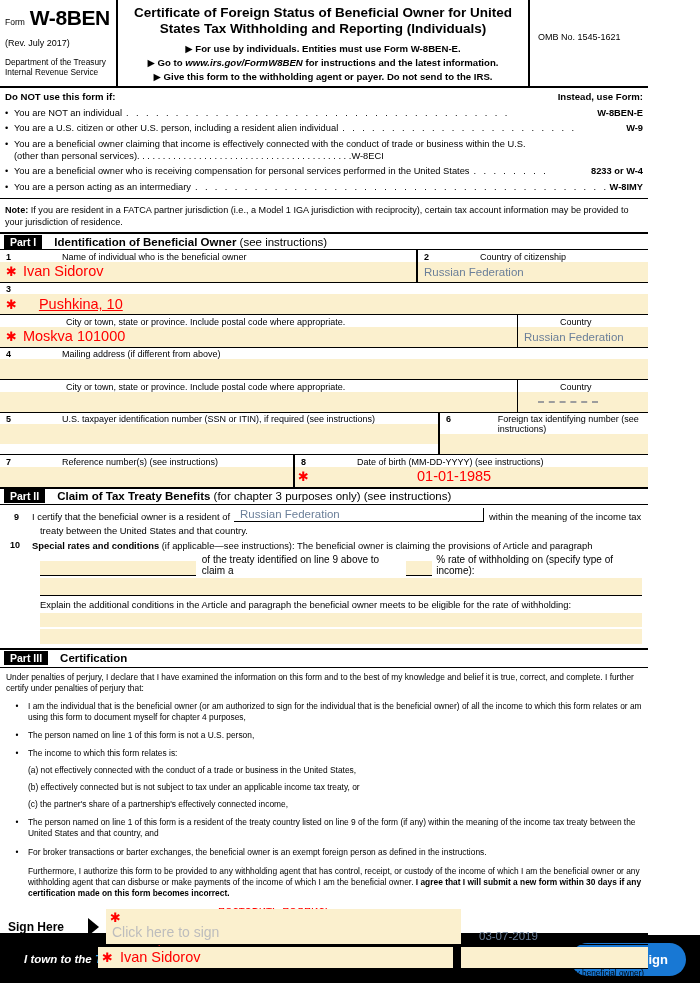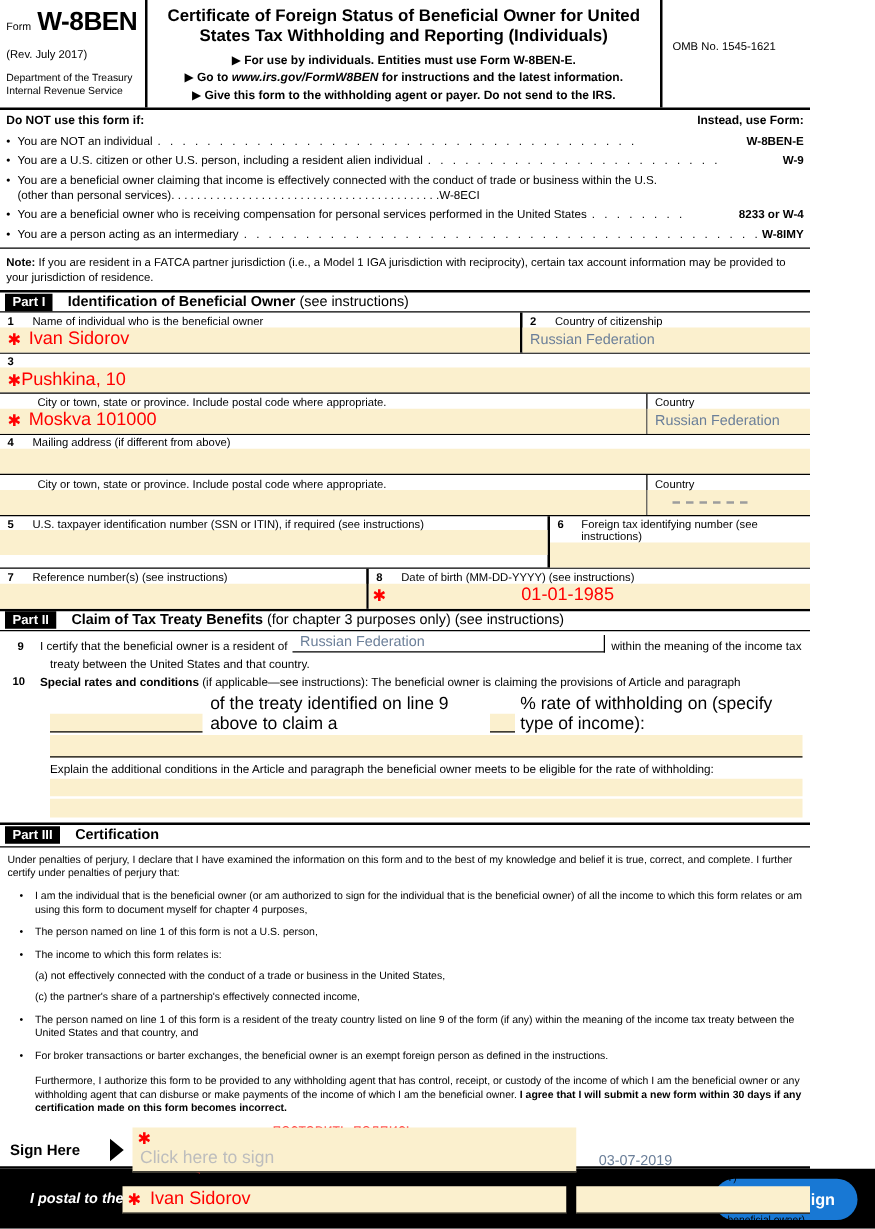--- a/index.html
+++ b/index.html
@@ -52,21 +52,21 @@
   
   .partbar{display:flex;align-items:center;border-top:2px solid #000;border-bottom:1px solid #000;height:15px;padding-left:4px;}
   .parttag{background:#000;color:#fff;font-size:10.5px;font-weight:bold;padding:1px 6px 1px 6px;line-height:12px;}
   .parttitle{font-size:11.5px;font-weight:bold;margin-left:12px;}
   .parttitle .nb{font-weight:normal;}
 
   
   .fld{box-sizing:border-box;}
   .cap{display:flex;align-items:baseline;padding:1.5px 0 0 6px;}
   .cap .n{font-size:9px;font-weight:bold;width:20px;display:inline-block;}
-  .cap .c{font-size:9px;}
+  .cap .c{font-size:9px;margin-left:36px;}
   .val{height:20px;display:flex;align-items:center;padding-left:6px;}
   .vline{border-right:1px solid #000;}
   .vline2{border-right:2px solid #000;}
 
   
   .p3{font-size:8.4px;line-height:1.32;padding:4px 6px 0 6px;}
   .p3ul{margin:7px 0 0 0;padding:0;list-style:none;}
   .p3ul li{display:flex;margin-top:7px;}
   .p3ul li .bu{width:22px;text-align:center;flex:none;}
   .p3sub{margin:6px 0 0 22px;}
@@ -218,21 +218,21 @@
     </div>
   </div>
 
   <div class="hr"></div>
   <div class="fld">
     <div class="cap">
         <span class="n">3</span>
       </div>
     <div class="val fill">
       <span class="redstar">✱</span>
-      <span class="redval" style="margin-left:0;">Pushkina, 10</span>
+      <span class="redval" style="margin-left:22px;text-decoration:underline;">Pushkina, 10</span>
     </div>
   </div>
 
   <div class="hr"></div>
   <div class="row">
     <div class="fld vline" style="width:518px;">
       <div class="cap" style="padding-left:30px;">
           <span class="c">City or town, state or province. Include postal code where appropriate.</span>
         </div>
       <div class="val fill">
@@ -333,21 +333,21 @@
       </span>
       <span>within the meaning of the income tax</span>
     </div>
     <div style="font-size:9.4px;padding-left:34px;margin-top:3px;">treaty between the United States and that country.</div>
 
     <div style="display:flex;font-size:9.4px;margin-top:4px;">
       <span class="num" style="width:26px;padding-left:4px;box-sizing:border-box;">10</span>
       <span><span class="b">Special rates and conditions</span><span> (if applicable—see instructions): The beneficial owner is claiming the provisions of Article and paragraph</span></span>
     </div>
 
-    <div style="display:flex;align-items:flex-end;font-size:14px;margin-top:3px;padding-left:34px;">
+    <div style="display:flex;align-items:flex-end;font-size:10px;margin-top:3px;padding-left:34px;">
       <span class="fill" style="width:165px;height:14px;border-bottom:1.5px solid #000;"></span>
       <span style="margin:0 0 0 6px;">of the treaty identified on line 9 above to claim a</span>
       <span class="fill" style="width:28px;height:14px;border-bottom:1.5px solid #000;margin:0 4px;"></span>
       <span>% rate of withholding on (specify type of income):</span>
     </div>
 
     <div class="fill" style="margin:2px 0 0 34px;height:17px;border-bottom:1.5px solid #000;"></div>
 
     <div style="font-size:9.4px;margin:3px 0 0 34px;">Explain the additional conditions in the Article and paragraph the beneficial owner meets to be eligible for the rate of withholding:</div>
     <div class="fill" style="margin:3px 0 0 34px;height:14px;"></div>
@@ -370,20 +370,21 @@
           <span class="bu">•</span>
           <span>The person named on line 1 of this form is not a U.S. person,</span>
         </li>
       <li>
           <span class="bu">•</span>
           <span>The income to which this form relates is:</span>
         </li>
     </ul>
     <div class="p3sub">
       <div>(a) not effectively connected with the conduct of a trade or business in the United States,</div>
+      <div>(b) effectively connected but is not subject to tax under an applicable income tax treaty, or</div>
       <div>(c) the partner's share of a partnership's effectively connected income,</div>
     </div>
     <ul class="p3ul">
       <li>
           <span class="bu">•</span>
           <span>The person named on line 1 of this form is a resident of the treaty country listed on line 9 of the form (if any) within the meaning of the income tax treaty between the United States and that country, and</span>
         </li>
       <li>
           <span class="bu">•</span>
           <span>For broker transactions or barter exchanges, the beneficial owner is an exempt foreign person as defined in the instructions.</span>
@@ -406,25 +407,20 @@
         </div>
       <div class="sigbox fill">
         <span class="redstar sigstar">✱</span>
         <span class="sigplace">Click here to sign</span>
       </div>
       <div class="datebox">
         <span class="bluval">03-07-2019</span>
       </div>
     </div>
 
-    <div class="caprow">
-      <div class="capc1"></div>
-      <div class="capc2">Signature of beneficial owner (or individual authorized to sign for beneficial owner)</div>
-      <div class="capc3">Date (MM-DD-YYYY)</div>
-    </div>
 
     <div class="prow">
       <div style="width:98px;"></div>
       <div class="pbox fill">
         <span class="redstar">✱</span>
         <span class="redval" style="margin-left:7px;">Ivan Sidorov</span>
       </div>
       <div class="pbox2 fill"></div>
     </div>
 
@@ -438,15 +434,15 @@
     <span style="flex:none;">For Paperwork Reduction Act Notice, see separate instructions.</span>
     <span style="flex:1;text-align:center;font-weight:normal;font-size:8.6px;">Cat. No. 25047Z</span>
     <span style="flex:none;font-size:8.6px;">Form</span>
     <span style="font-size:12.5px;margin-left:5px;">W-8BEN</span>
     <span style="font-weight:normal;font-size:8.6px;margin-left:5px;">(Rev. 7-2017)</span>
   </div>
 
 </div>
 
 <div class="bottombar">
-  <div class="agree"><span>I postal to the </span><a href="#">Terms of Use</a><span> and </span><a href="#">Consumer Disclosure</a><span> of this document</span></div>
+  <div class="agree"><span>I town to the </span><a href="#">Terms of Use</a><span> and </span><a href="#">Consumer Disclosure</a><span> of this document</span></div>
   <button class="ctsbtn">Click to Sign</button>
 </div>
 
 </body></html>

